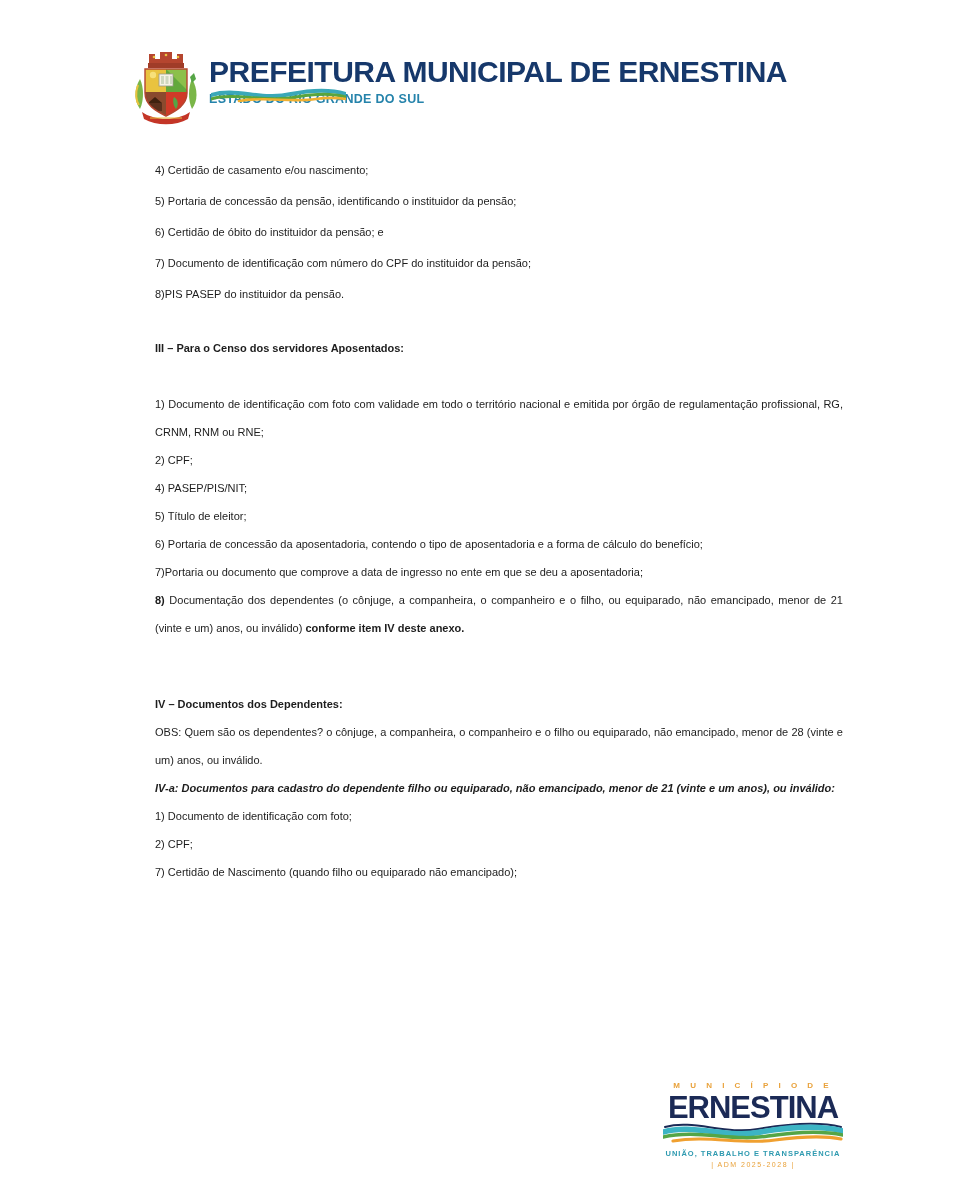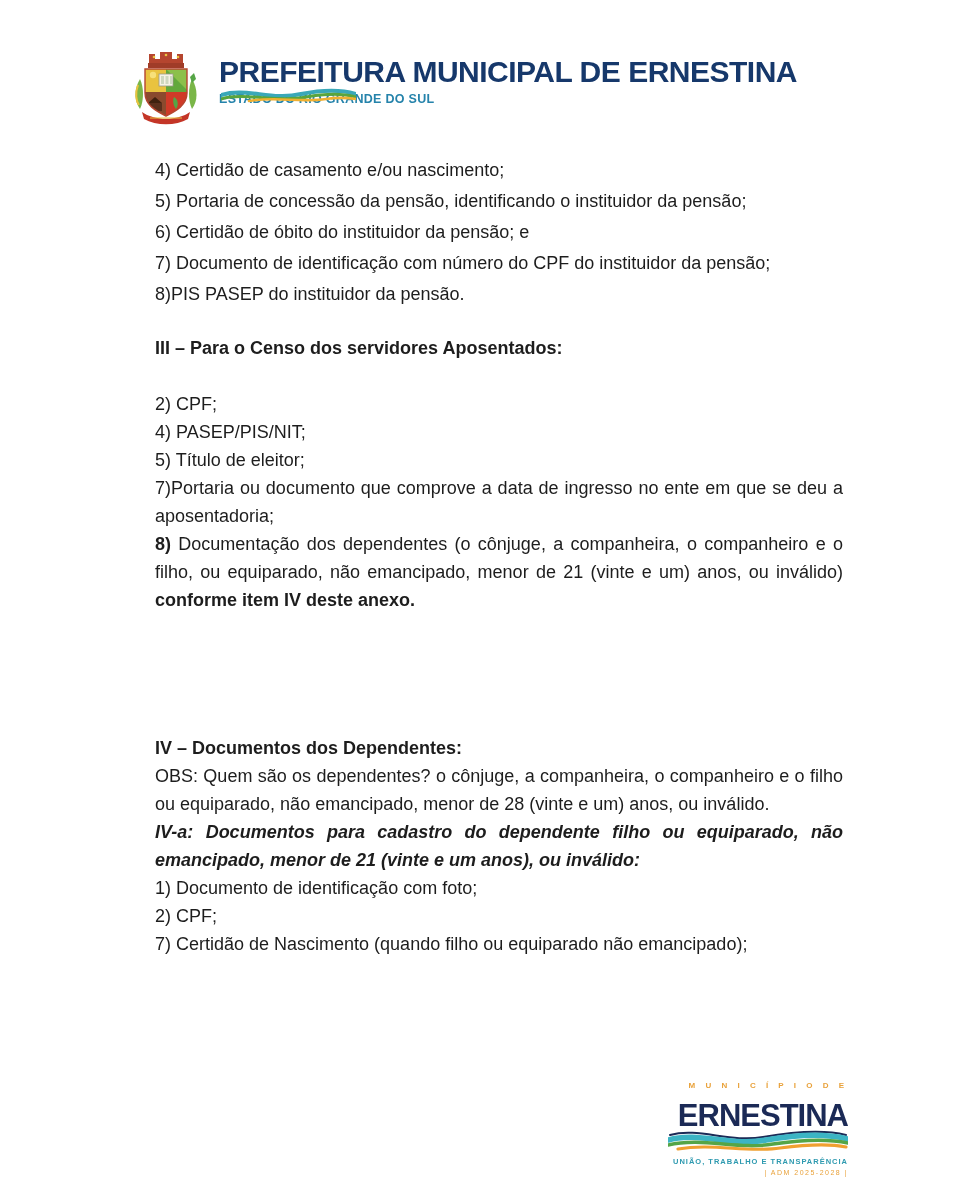--- a/index.html
+++ b/index.html
@@ -7,66 +7,66 @@
   body {
     font-family:"Liberation Sans", sans-serif;
     color:#1d1d1d;
     position:relative;
     overflow:hidden;
   }
 
   
   .header { position:relative; height:138px; }
   .crest { position:absolute; left:130px; top:45px; width:72px; height:82px; }
-  .header-text { position:absolute; left:219px; top:55px; }
+  .header-text { position:absolute; left:209px; top:55px; }
   .title {
     font-size:30px; font-weight:800; letter-spacing:-0.5px;
     color:#16386b; white-space:nowrap; position:relative; z-index:2;
   }
   .swoosh { position:absolute; left:2px; top:31px; z-index:1; }
   .subtitle {
     margin-top:3px; font-size:12.5px; font-weight:bold;
     color:#2583ab; letter-spacing:0.3px;
   }
 
   
   .content {
     padding:18px 117px 0 155px;
-    font-size:18px; line-height:28px;
+    font-size:11px; line-height:28px;
   }
   .content p { text-align:justify; }
   .pension p { margin-bottom:3px; }
   .heading { font-weight:bold; margin-top:26px; margin-bottom:28px; }
   .underline { }
-  .sec-iv { margin-top:120px; }
+  .sec-iv { margin-top:48px; }
   .sec-iv .heading-iv { font-weight:bold; margin:0; }
   .sec-iva { }
   .heading-iva { font-weight:bold; font-style:italic; }
   b { font-weight:bold; }
 
   
   .footer {
     position:absolute; left:0; top:1082px; width:960px;
     display:flex; align-items:flex-start;
     padding-left:100px; padding-right:112px;
   }
   .footer-address {
     width:550px; text-align:center;
     color:#2e7ea6; font-weight:bold; font-size:16px; line-height:27px;
     padding-top:6px;
   }
   .footer-logo {
-    margin-left:auto; width:190px; text-align:right; line-height:1;
+    margin-left:auto; width:190px; text-align:center; line-height:1;
   }
   .flogo-municipio {
     color:#e9a23b; font-size:8px; font-weight:bold; letter-spacing:4px;
   }
   .flogo-name {
     color:#1b2a56; font-size:31px; font-weight:800; letter-spacing:-1px;
-    margin-top:10px;
+    margin-top:2px;
   }
   .flogo-waves { margin-top:-4px; }
   .flogo-slogan {
     color:#2e9ab0; font-size:7.5px; font-weight:bold; letter-spacing:1px;
     margin-top:2px;
   }
   .flogo-adm {
     color:#e9a23b; font-size:7px; letter-spacing:1.5px; margin-top:3px;
   }
 </style>
@@ -130,23 +130,25 @@
     <p>4) Certidão de casamento e/ou nascimento;</p>
     <p>5) Portaria de concessão da pensão, identificando o instituidor da pensão;</p>
     <p>6) Certidão de óbito do instituidor da pensão; e</p>
     <p>7) Documento de identificação com número do CPF do instituidor da pensão;</p>
     <p>8)PIS PASEP do instituidor da pensão.</p>
   </div>
 
   <p class="heading"><span>III – Para o Censo dos servidores </span><span class="underline">Aposentados</span><span>:</span></p>
 
   <div>
+    <p>1) Documento de identificação com foto com validade em todo o território nacional e emitida por órgão de regulamentação profissional, RG, CRNM, RNM ou RNE;</p>
     <p>2) CPF;</p>
     <p>4) PASEP/PIS/NIT;</p>
     <p>5) Título de eleitor;</p>
+    <p>6) Portaria de concessão da aposentadoria, contendo o tipo de aposentadoria e a forma de cálculo do benefício;</p>
     <p>7)Portaria ou documento que comprove a data de ingresso no ente em que se deu a aposentadoria;</p>
     <p><b>8)</b><span> Documentação dos dependentes (o cônjuge, a companheira, o companheiro e o filho, ou equiparado, não emancipado, menor de 21 (vinte e um) anos, ou inválido) </span><b>conforme item IV deste anexo.</b></p>
   </div>
 
   <div class="sec-iv">
     <p class="heading-iv">IV – Documentos dos Dependentes:</p>
     <p>OBS: Quem são os dependentes? o cônjuge, a companheira, o companheiro e o filho ou equiparado, não emancipado, menor de 28 (vinte e um) anos, ou inválido.</p>
   </div>
 
   <div class="sec-iva">

